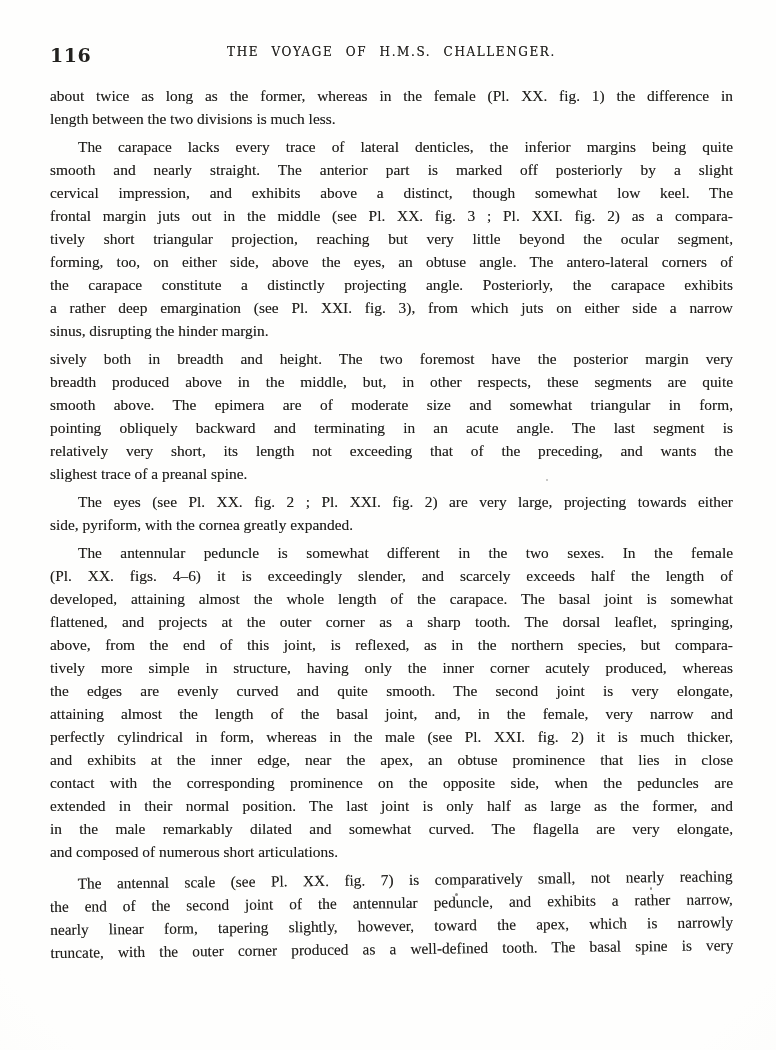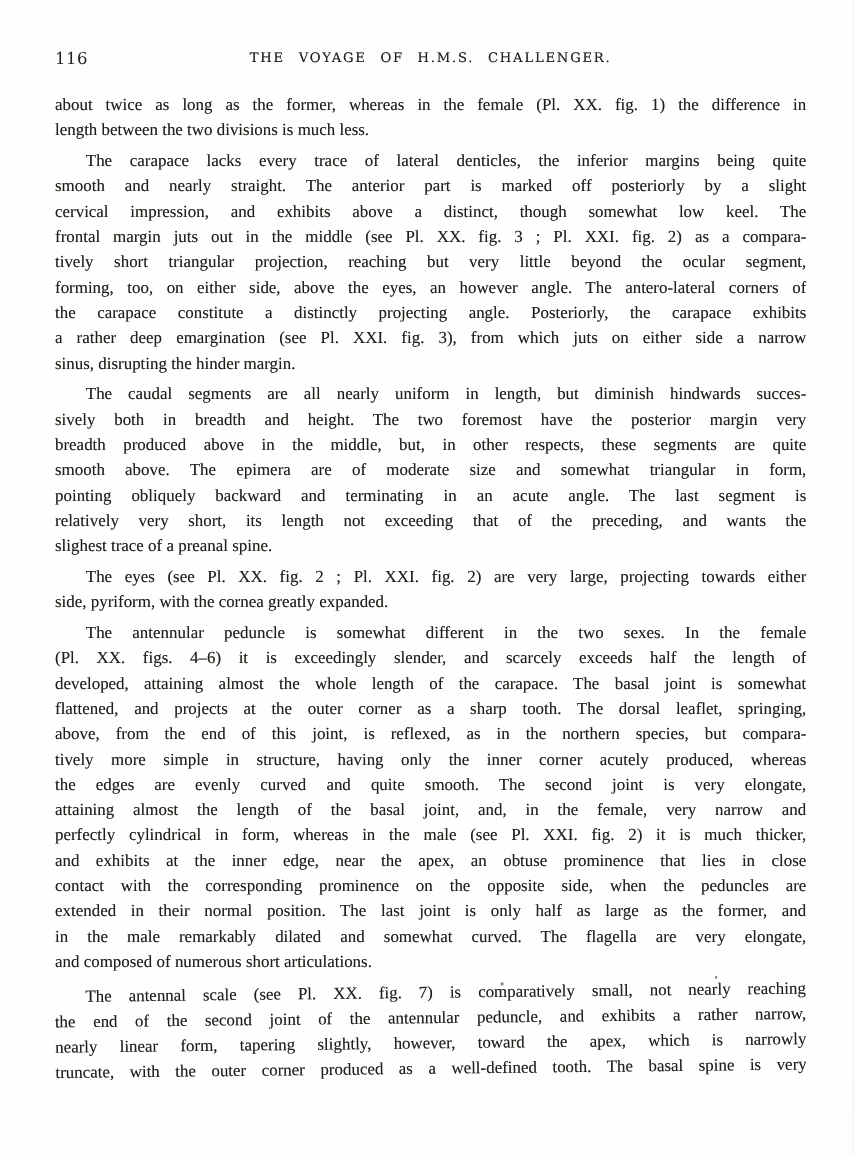--- a/index.html
+++ b/index.html
@@ -22,22 +22,22 @@
     top: 44px;
     left: 50px;
     right: 43px;
     height: 22px;
   }
   .page-number {
     position: absolute;
     left: 0;
     top: 0;
     font-family: "DejaVu Serif", serif;
-    font-weight: 400;
-    font-size: 15px;
+    font-weight: 700;
+    font-size: 19px;
     letter-spacing: 0.5px;
     color: #23221f;
   }
   .head-title {
     position: absolute;
     left: 0;
     right: 0;
     top: 1px;
     text-align: center;
     font-family: "DejaVu Serif", serif;
@@ -107,27 +107,26 @@
       <div class="paragraph">
         <div class="line full">about twice as long as the former, whereas in the female (Pl. XX. fig. 1) the difference in</div>
         <div class="line">length between the two divisions is much less.</div>
       </div>
       <div class="paragraph">
         <div class="line full indent">The carapace lacks every trace of lateral denticles, the inferior margins being quite</div>
         <div class="line full">smooth and nearly straight.  The anterior part is marked off posteriorly by a slight</div>
         <div class="line full">cervical impression, and exhibits above a distinct, though somewhat low keel.  The</div>
         <div class="line full">frontal margin juts out in the middle (see Pl. XX. fig. 3 ; Pl. XXI. fig. 2) as a compara-</div>
         <div class="line full">tively short triangular projection, reaching but very little beyond the ocular segment,</div>
-        <div class="line full">forming, too, on either side, above the eyes, an however angle.  The antero-lateral corners of</div>
+        <div class="line full">forming, too, on either side, above the eyes, an obtuse angle.  The antero-lateral corners of</div>
         <div class="line full">the carapace constitute a distinctly projecting angle.  Posteriorly, the carapace exhibits</div>
         <div class="line full">a rather deep emargination (see Pl. XXI. fig. 3), from which juts on either side a narrow</div>
         <div class="line">sinus, disrupting the hinder margin.</div>
       </div>
       <div class="paragraph">
-        <div class="line full indent">The caudal segments are all nearly uniform in length, but diminish hindwards succes-</div>
         <div class="line full">sively both in breadth and height.  The two foremost have the posterior margin very</div>
         <div class="line full">breadth produced above in the middle, but, in other respects, these segments are quite</div>
         <div class="line full">smooth above.  The epimera are of moderate size and somewhat triangular in form,</div>
         <div class="line full">pointing obliquely backward and terminating in an acute angle.  The last segment is</div>
         <div class="line full">relatively very short, its length not exceeding that of the preceding, and wants the</div>
         <div class="line">slighest trace of a preanal spine.</div>
       </div>
       <div class="paragraph">
         <div class="line full indent">The eyes (see Pl. XX. fig. 2 ; Pl. XXI. fig. 2) are very large, projecting towards either</div>
         <div class="line">side, pyriform, with the cornea greatly expanded.</div>

